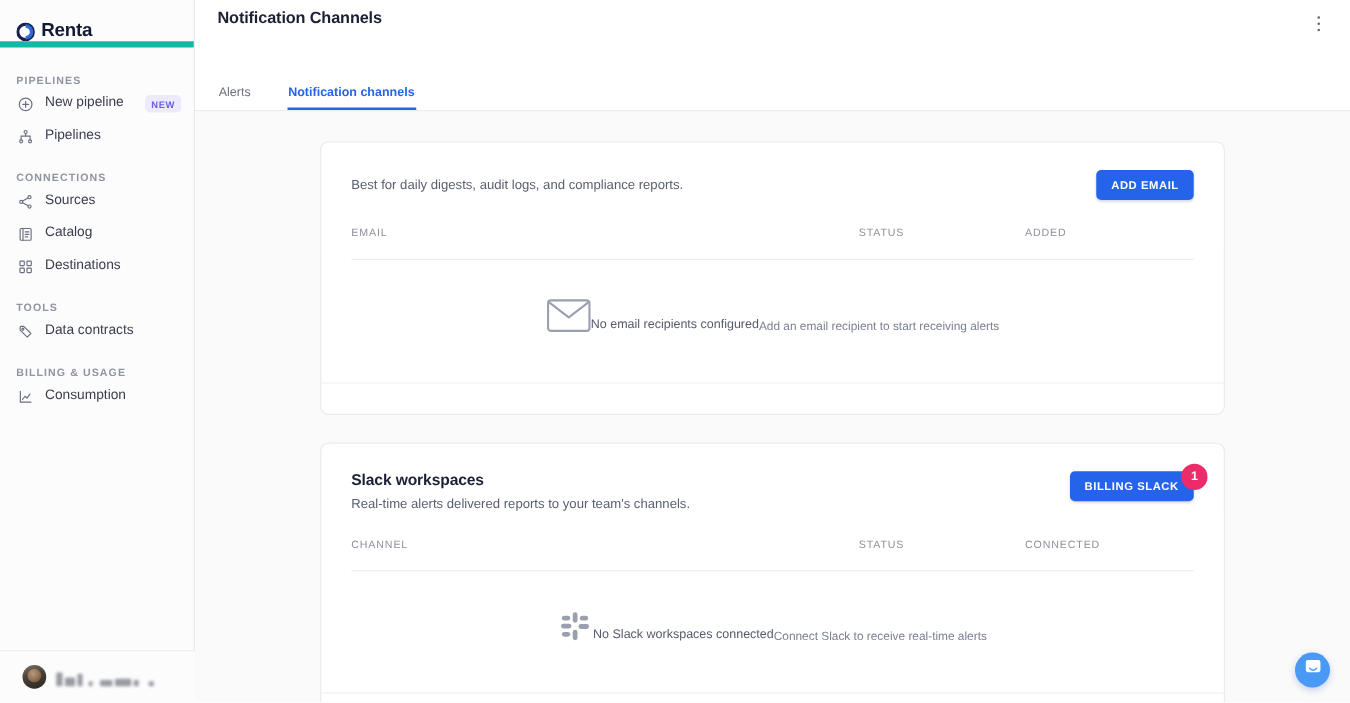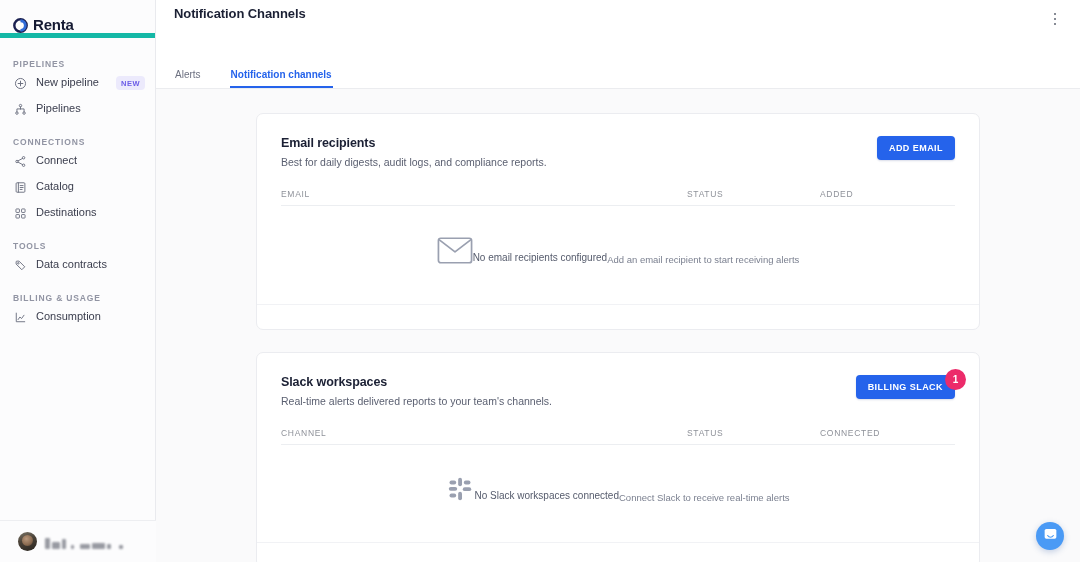--- a/index.html
+++ b/index.html
@@ -165,21 +165,21 @@
     position: absolute; right: -11px; top: -6px;
     width: 21px; height: 21px; border-radius: 50%;
     background: #ec2b6a; color: #ffffff;
     font-size: 10px; font-weight: 700;
     display: flex; align-items: center; justify-content: center;
   }
 
   .table-head {
     display: flex; align-items: center;
     margin-top: 21px;
-    padding-bottom: 6px;
+    padding-bottom: 16px;
     border-bottom: 1px solid #eceef1;
     font-size: 8.5px; font-weight: 400; color: #8e9199;
     letter-spacing: 0.7px; text-transform: uppercase;
   }
   .col-1 { width: 406px; flex: 0 0 406px; }
   .col-2 { width: 133px; flex: 0 0 133px; }
   .col-3 { flex: 1; }
 
   .empty {
     display: flex; flex-direction: row;
@@ -252,21 +252,21 @@
       <div class="nav-section-label">CONNECTIONS</div>
       <div class="nav-item">
         <span class="nav-icon">
           <svg viewBox="0 0 16 16" width="13" height="13" fill="none" stroke="currentColor" stroke-width="1.15">
             <circle cx="11.8" cy="3.4" r="1.5"></circle>
               <circle cx="3.7" cy="8" r="1.5"></circle>
               <circle cx="11.8" cy="12.6" r="1.5"></circle>
             <path d="M10.5 4.2 5 7.2M5 8.8l5.5 3" stroke-linecap="round"></path>
           </svg>
         </span>
-        <span class="nav-label">Connect</span>
+        <span class="nav-label">Sources</span>
       </div>
       <div class="nav-item">
         <span class="nav-icon">
           <svg viewBox="0 0 16 16" width="13" height="13" fill="none" stroke="currentColor" stroke-width="1.15">
             <rect x="2.6" y="2.2" width="10.8" height="11.6" rx="1.1"></rect>
             <path d="M5.4 2.2v11.6M7.6 5.6h3.6M7.6 8h3.6M7.6 10.4h2.4" stroke-linecap="round"></path>
           </svg>
         </span>
         <span class="nav-label">Catalog</span>
       </div>
@@ -334,21 +334,20 @@
           <span></span>
           <span></span>
       </div>
     </header>
 
     <div class="content">
 
       <section class="card">
         <div class="card-head">
           <div>
-            <div class="card-title">Email recipients</div>
             <div class="card-sub">Best for daily digests, audit logs, and compliance reports.</div>
           </div>
           <div class="btn-wrap">
             <button class="btn-primary">ADD EMAIL</button>
           </div>
         </div>
 
         <div class="table-head">
           <div class="col-1">EMAIL</div>
           <div class="col-2">STATUS</div>

